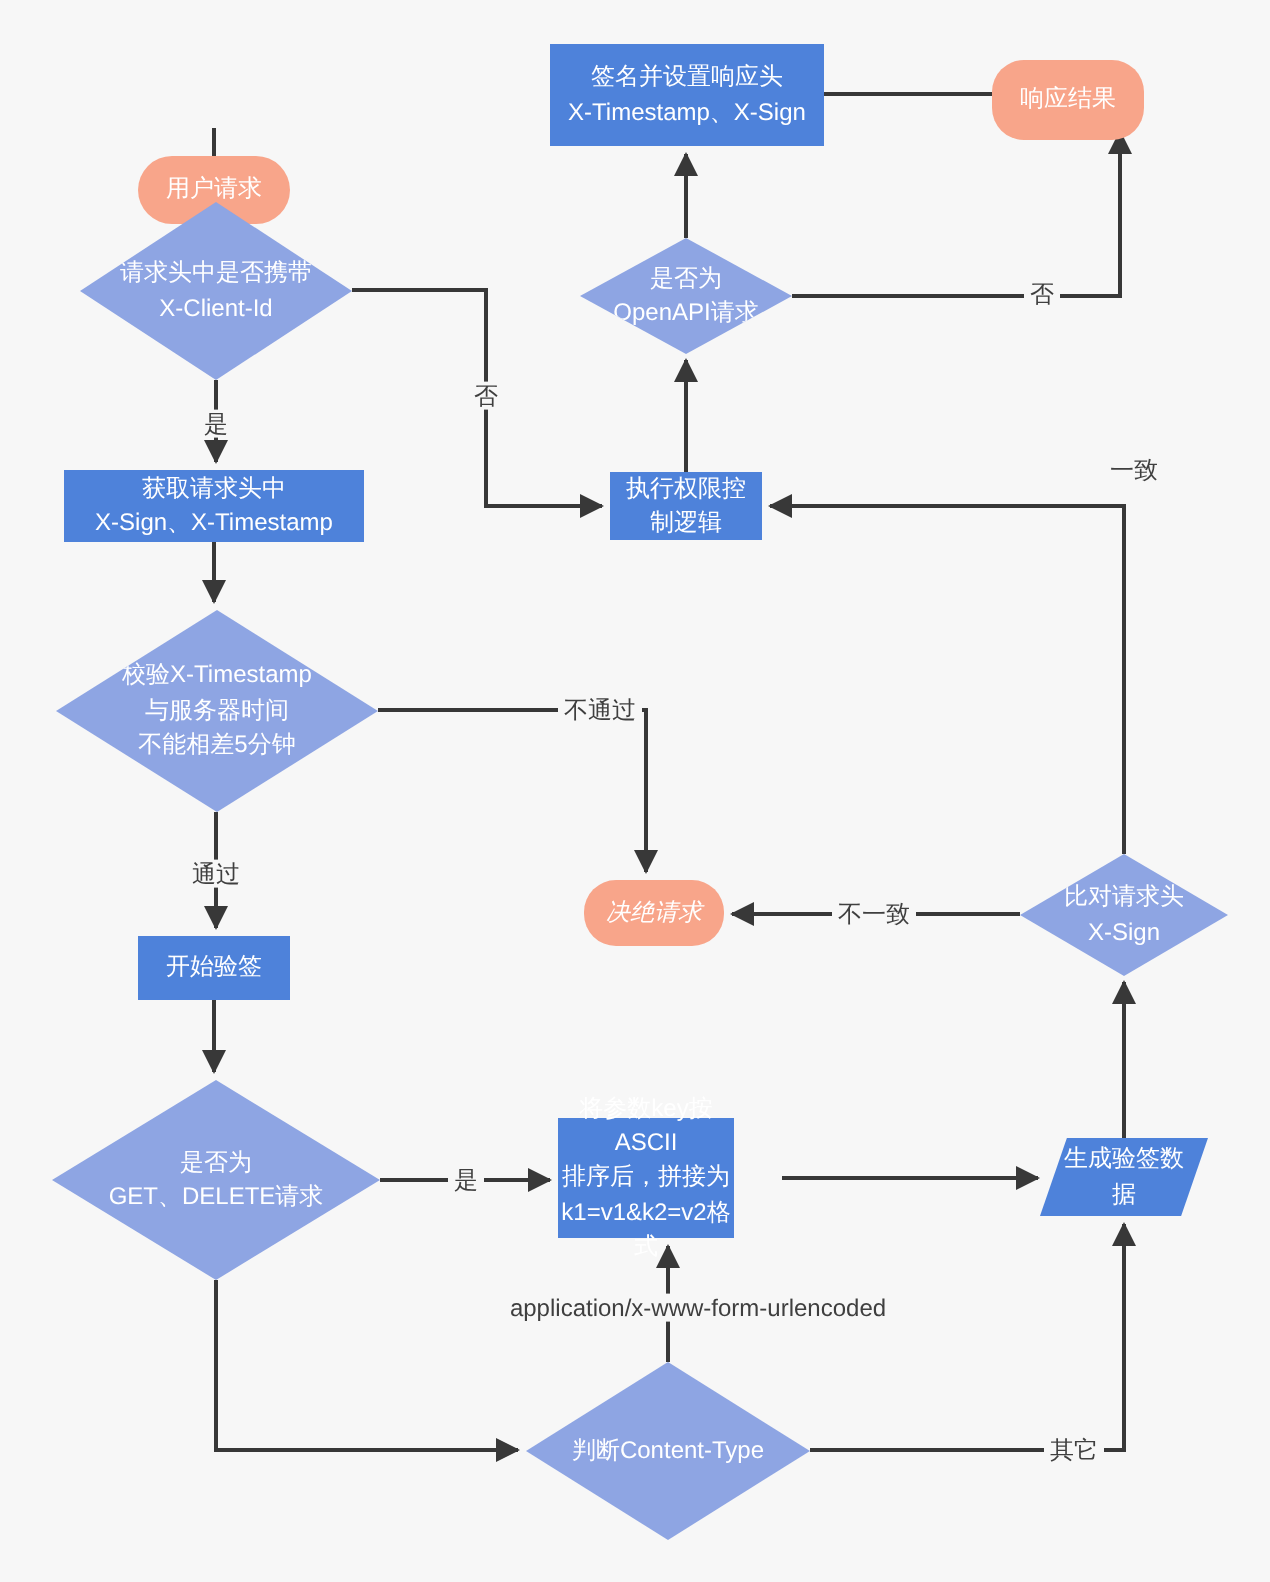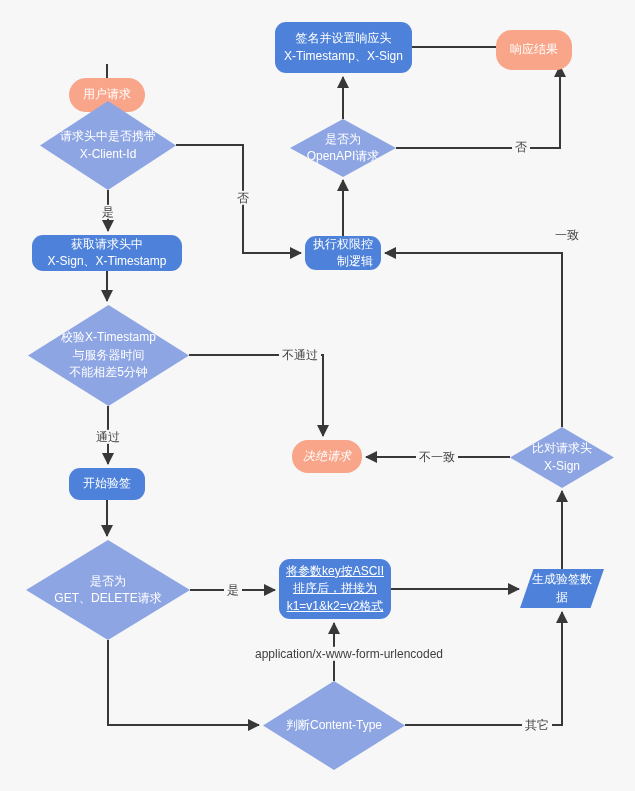--- a/index.html
+++ b/index.html
@@ -18,21 +18,21 @@
     background:var(--background);overflow:hidden;
   }
   .edges{position:absolute;left:0;top:0;width:635px;height:791px;}
   .edges polyline{fill:none;stroke:var(--connector);stroke-width:2;}
   .edges .arrowhead{fill:var(--connector);}
   .node{
     position:absolute;display:flex;align-items:center;justify-content:center;
     text-align:center;color:var(--node-text);font-size:12px;line-height:1.45;
     white-space:pre-line;
   }
-  .process{background:var(--process-fill);border-radius:11px;}
+  .process{background:var(--process-fill);}
   .terminal{background:var(--terminal-fill);border-radius:17px;}
   .decision{background:var(--decision-fill);clip-path:polygon(50% 0,100% 50%,50% 100%,0 50%);}
   .io{background:var(--process-fill);clip-path:polygon(16% 0,100% 0,84% 100%,0 100%);}
   .edge-label{
     position:absolute;transform:translate(-50%,-50%);
     font-size:12px;color:var(--label-text);background:var(--background);
     padding:0 3px;white-space:nowrap;line-height:1.2;
   }
 </style>
 </head>
@@ -77,35 +77,35 @@
 
   <div class="node decision" style="left:28px;top:305px;width:161px;height:101px;">校验X-Timestamp
 与服务器时间
 不能相差5分钟</div>
 
   <div class="node process" style="left:69px;top:468px;width:76px;height:32px;">开始验签</div>
 
   <div class="node decision" style="left:26px;top:540px;width:164px;height:100px;">是否为
 GET、DELETE请求</div>
 
-  <div class="node process" style="left:279px;top:559px;width:112px;height:60px;text-decoration:underline;">将参数key按ASCII
+  <div class="node process" style="left:279px;top:559px;width:88px;height:60px;">将参数key按ASCII
 排序后，拼接为
 k1=v1&amp;k2=v2格式</div>
 
   <div class="node decision" style="left:263px;top:681px;width:142px;height:89px;">判断Content-Type</div>
 
   <div class="node io" style="left:520px;top:569px;width:84px;height:39px;">生成验签数
 据</div>
 
   <div class="node terminal" style="left:292px;top:440px;width:70px;height:33px;border-radius:16px;font-style:italic;">决绝请求</div>
 
   <div class="node decision" style="left:510px;top:427px;width:104px;height:61px;">比对请求头
 X-Sign</div>
 
-  <div class="node process" style="left:305px;top:236px;width:76px;height:34px;text-align:right;">执行权限控
+  <div class="node process" style="left:305px;top:236px;width:76px;height:34px;">执行权限控
 制逻辑</div>
 
   <div class="node decision" style="left:290px;top:119px;width:106px;height:58px;">是否为
 OpenAPI请求</div>
 
   <div class="node process" style="left:275px;top:22px;width:137px;height:51px;">签名并设置响应头
 X-Timestamp、X-Sign</div>
 
   <div class="node terminal" style="left:496px;top:30px;width:76px;height:40px;border-radius:16px;text-align:center;">响应结果</div>
 

